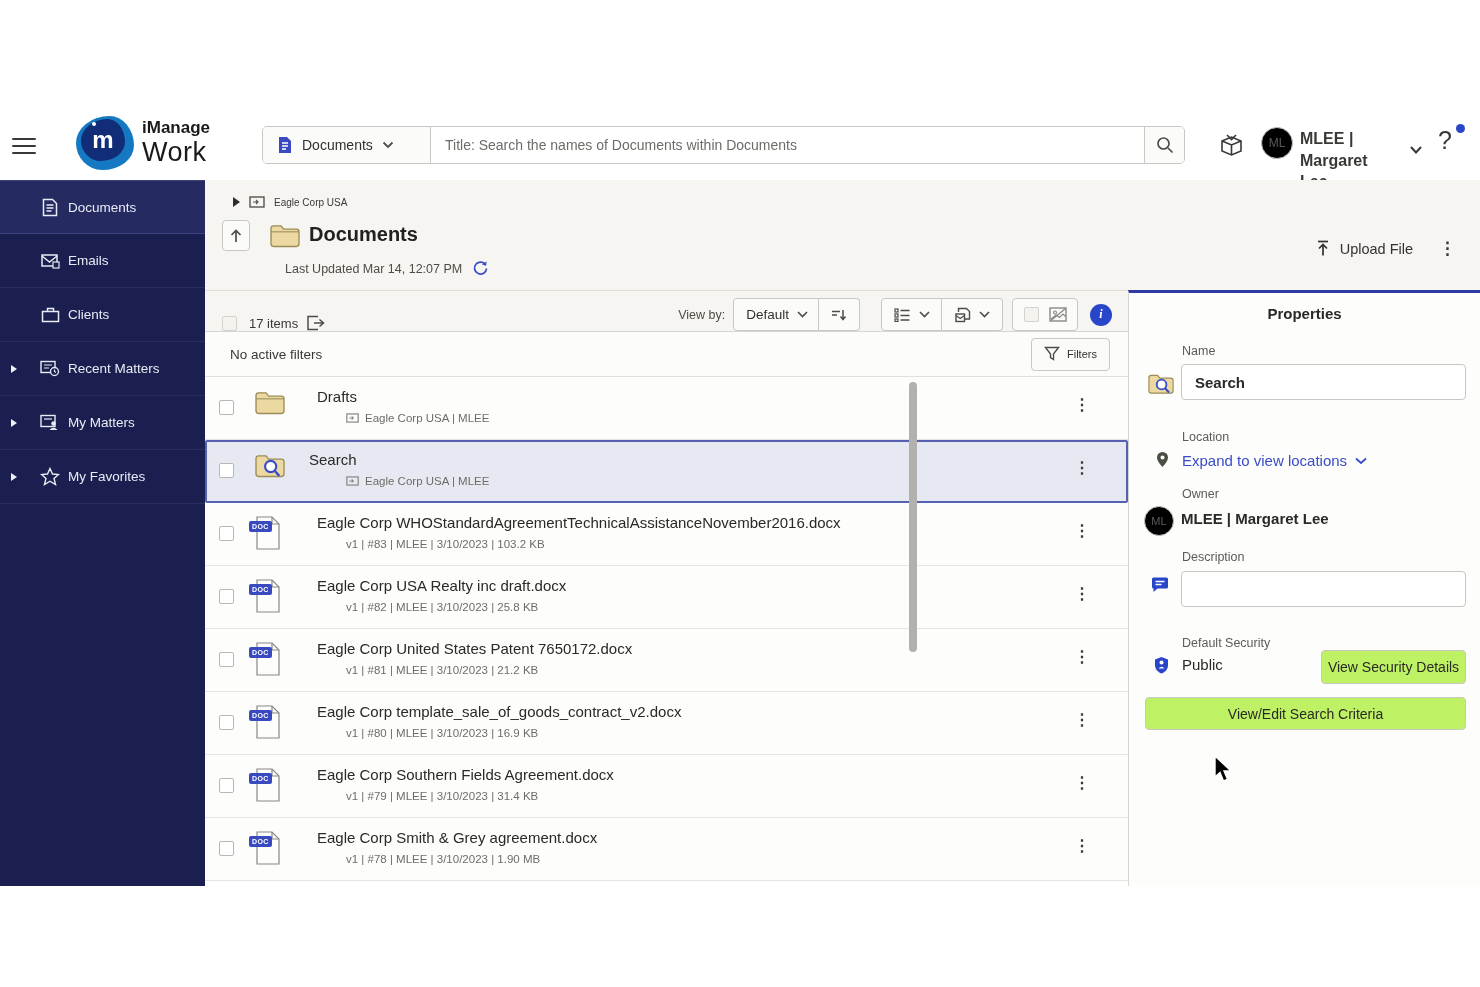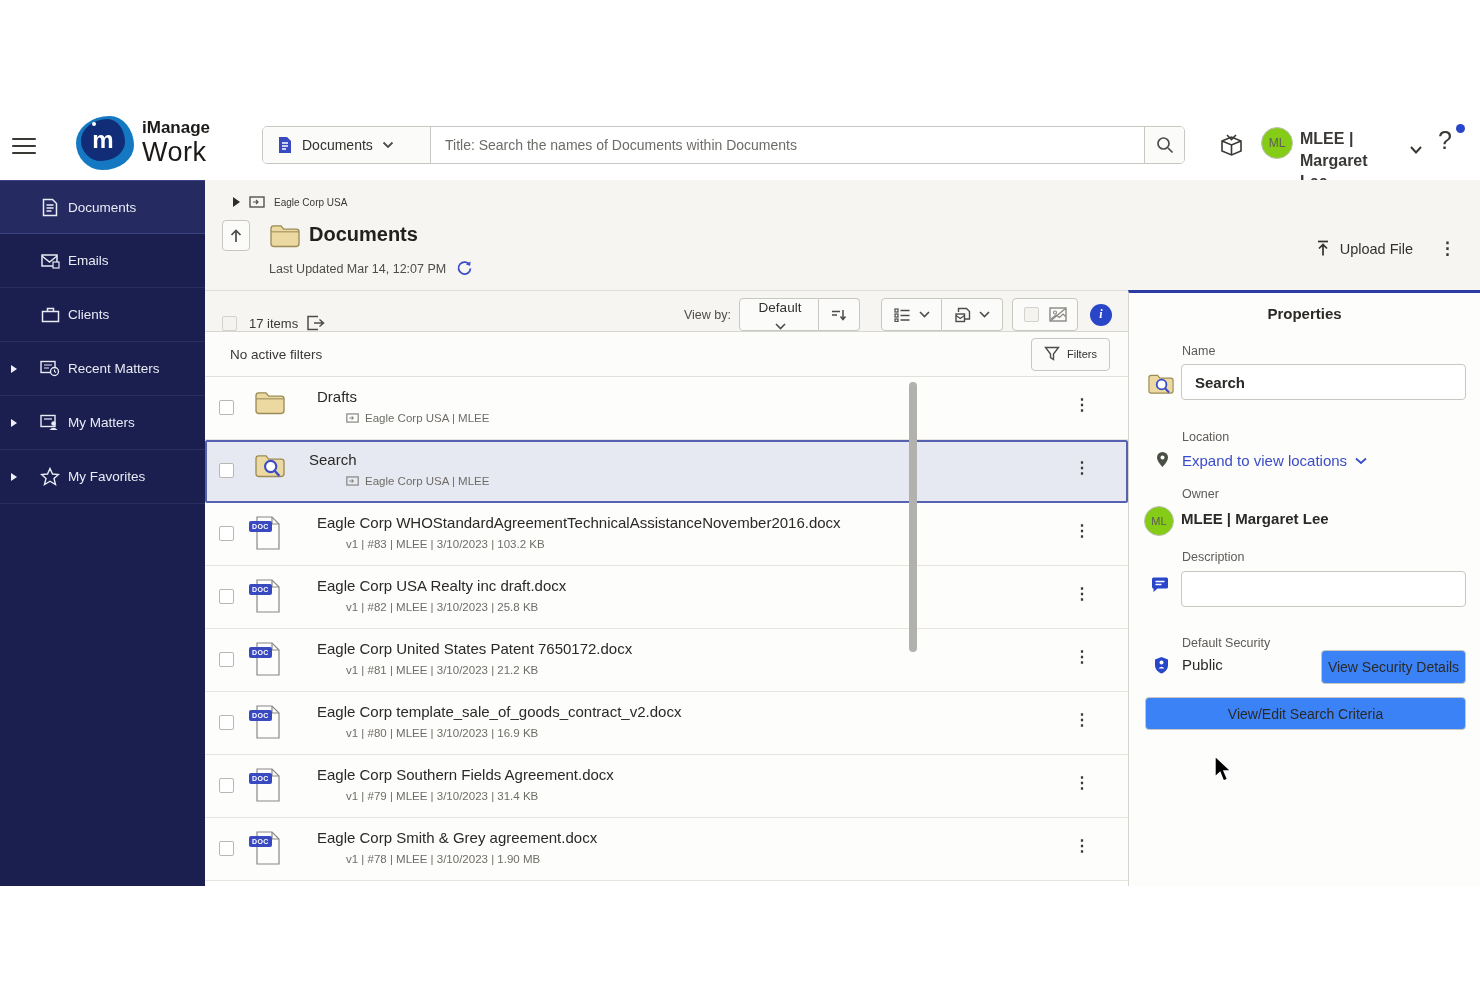--- a/index.html
+++ b/index.html
@@ -20,21 +20,21 @@
   .logo-text .t2 { font-size:27px; line-height:1.05; letter-spacing:.5px; }
 
   .searchbar { position:absolute; left:262px; top:16px; width:923px; height:38px; display:flex; border:1px solid #c9c7c2; border-radius:5px; background:#fff; overflow:hidden; }
   .search-scope { display:flex; align-items:center; gap:9px; padding:0 14px; border-right:1px solid #c9c7c2; background:#fbfbfa; cursor:pointer; min-width:168px; }
   .search-scope .lbl { font-size:14px; color:#33312e; }
   .search-input { flex:1; border:none; outline:none; font-size:14px; color:#55534f; padding:0 14px; font-family:"Liberation Sans", sans-serif; background:#fff; }
   .search-input::placeholder { color:#6e6c67; opacity:1; }
   .search-btn { width:40px; border-left:1px solid #c9c7c2; background:#fbfbfa; display:flex; align-items:center; justify-content:center; cursor:pointer; }
 
   .tray-btn { position:absolute; left:1216px; top:20px; width:30px; height:30px; display:flex; align-items:center; justify-content:center; cursor:pointer; }
-  .avatar { width:32px; height:32px; border-radius:50%; border:1px solid #c2c0bb; background:#84cc16; color:#5d5b57; display:flex; align-items:center; justify-content:center; font-size:12px; }
+  .avatar { width:32px; height:32px; border-radius:50%; border:1px solid #c2c0bb; background:#000000; color:#5d5b57; display:flex; align-items:center; justify-content:center; font-size:12px; }
   .topbar .avatar { position:absolute; left:1261px; top:17px; cursor:pointer; }
   .user-name { position:absolute; left:1300px; top:18px; width:100px; font-size:16px; font-weight:bold; color:#3a3835; line-height:1.35; cursor:pointer; }
   .user-caret { position:absolute; left:1410px; top:30px; cursor:pointer; }
   .help-btn { position:absolute; left:1438px; top:16px; font-size:25px; color:#3a3835; cursor:pointer; }
   .help-dot { position:absolute; left:1456px; top:14px; width:9px; height:9px; border-radius:50%; background:#2946c8; }
 
   
   .sidebar { position:absolute; left:0; top:70px; width:205px; height:706px; background:#1a1f4f; }
   .side-item { position:relative; height:54px; border-bottom:1px solid #2a2f63; display:flex; align-items:center; cursor:pointer; color:#e9ebf5; }
   .side-item.active { background:#252b61; border-top:1px solid #3c4382; border-bottom:1px solid #3c4382; }
@@ -43,37 +43,37 @@
   .side-item .s-label { position:absolute; left:68px; font-size:13.5px; }
 
   
   .content-header { position:absolute; left:205px; top:70px; width:1275px; height:110px; background:#f6f5f1; }
   .breadcrumb { position:absolute; left:28px; top:16px; display:flex; align-items:center; gap:9px; cursor:pointer; }
   .breadcrumb .bc-caret { width:0; height:0; border-left:7px solid #2f2d2a; border-top:5px solid transparent; border-bottom:5px solid transparent; }
   .breadcrumb .bc-label { font-size:10px; color:#3a3835; }
   .up-btn { position:absolute; left:17px; top:40px; width:28px; height:31px; border:1px solid #c8c6c1; border-radius:4px; background:#fbfbfa; display:flex; align-items:center; justify-content:center; cursor:pointer; font-size:16px; color:#4e4c48; }
   .hdr-folder { position:absolute; left:64px; top:43px; }
   .page-title { position:absolute; left:104px; top:43px; font-size:20px; font-weight:bold; color:#23211f; }
-  .last-updated { position:absolute; left:64px; top:80px; font-size:12.5px; color:#4e4c48; display:flex; align-items:center; gap:10px; }
+  .last-updated { position:absolute; left:80px; top:80px; font-size:12.5px; color:#4e4c48; display:flex; align-items:center; gap:10px; }
   .upload-wrap { position:absolute; right:24px; top:60px; display:flex; align-items:center; gap:26px; }
   .upload-btn { display:flex; align-items:center; gap:9px; font-size:14.5px; color:#33312e; cursor:pointer; }
   .kebab { color:#3a3835; font-size:17px; letter-spacing:0; line-height:1; cursor:pointer; font-weight:bold; }
 
   
   .toolbar { position:absolute; left:205px; top:180px; width:923px; height:42px; background:#f6f5f1; border-top:1px solid #e0ded9; border-bottom:1px solid #d8d6d1; display:flex; align-items:flex-end; }
   .checkbox { width:15px; height:15px; border:1px solid #b9b7b2; border-radius:2px; background:#fff; display:inline-block; cursor:pointer; }
   .checkbox.dim { border-color:#d4d2cd; background:#f4f3f0; }
   .toolbar .cnt { font-size:13px; color:#3a3835; margin:0 8px 0 12px; }
   .tb-right { margin-left:auto; display:flex; align-items:center; padding-right:16px; gap:0; }
   .sort-label { font-size:12.5px; color:#4e4c48; margin-right:8px; }
   .seg { height:33px; border:1px solid #c9c7c2; background:#fbfbfa; display:flex; align-items:center; justify-content:center; gap:8px; cursor:pointer; }
   .seg.first { border-radius:4px 0 0 4px; }
   .seg.last { border-radius:0 4px 4px 0; border-left:none; }
   .seg.only { border-radius:4px; }
-  .sort-select { padding:0 10px 0 12px; min-width:80px;flex-direction:column; }
+  .sort-select { padding:0 10px 0 12px; min-width:80px; }
   .sort-select .val { font-size:13.5px; color:#33312e; }
   .sort-dir { width:41px; }
   .grp-gap { width:21px; }
   .sm-gap { width:9px; }
   .view-seg { width:61px; }
   .flag-seg { width:66px; gap:10px; }
   .info-btn { width:22px; height:22px; border-radius:50%; background:#2946c8; color:#fff; font-size:12px; font-weight:bold; display:flex; align-items:center; justify-content:center; margin-left:12px; cursor:pointer; font-family:"Liberation Serif", serif; font-style:italic; }
 
   
   .filterbar { position:absolute; left:205px; top:222px; width:923px; height:45px; background:#fcfcfb; border-bottom:1px solid #e2e0db; display:flex; align-items:center; }
@@ -98,21 +98,21 @@
   
   .props { position:absolute; left:1128px; top:180px; width:352px; height:596px; background:#fdfdfc; border-left:1px solid #d8d6d1; border-top:3px solid #2c3ca2; }
   .props-title { text-align:center; margin-top:12px; font-size:15px; font-weight:bold; color:#2b2926; }
   .p-label { position:absolute; left:53px; font-size:12.5px; color:#5d5b57; }
   .p-box { position:absolute; left:52px; width:285px; height:36px; border:1px solid #c9c7c2; border-radius:4px; background:#fff; display:flex; align-items:center; padding:0 13px; }
   .name-box .v { font-size:15px; font-weight:bold; color:#2b2926; }
   .p-link { position:absolute; left:53px; font-size:15px; color:#3b4cc8; display:flex; align-items:center; gap:8px; cursor:pointer; }
   .p-value { position:absolute; font-size:15px; color:#2b2926; }
   .p-icon { position:absolute; }
   .props .avatar { position:absolute; left:15px; width:30px; height:30px; font-size:11px; }
-  .p-btn { position:absolute; border:1px solid #c9c7c2; border-radius:4px; background:#3b82f6; display:flex; align-items:center; justify-content:center; font-size:14px; color:#2b2926; cursor:pointer; }
+  .p-btn { position:absolute; border:1px solid #c9c7c2; border-radius:4px; background:#bef264; display:flex; align-items:center; justify-content:center; font-size:14px; color:#2b2926; cursor:pointer; }
 
   .cursor { position:absolute; left:1213px; top:755px; z-index:50; pointer-events:none; }
 </style>
 </head>
 <body>
 
 <div class="app">
 
   <div class="topbar">
     <div class="hamburger">

